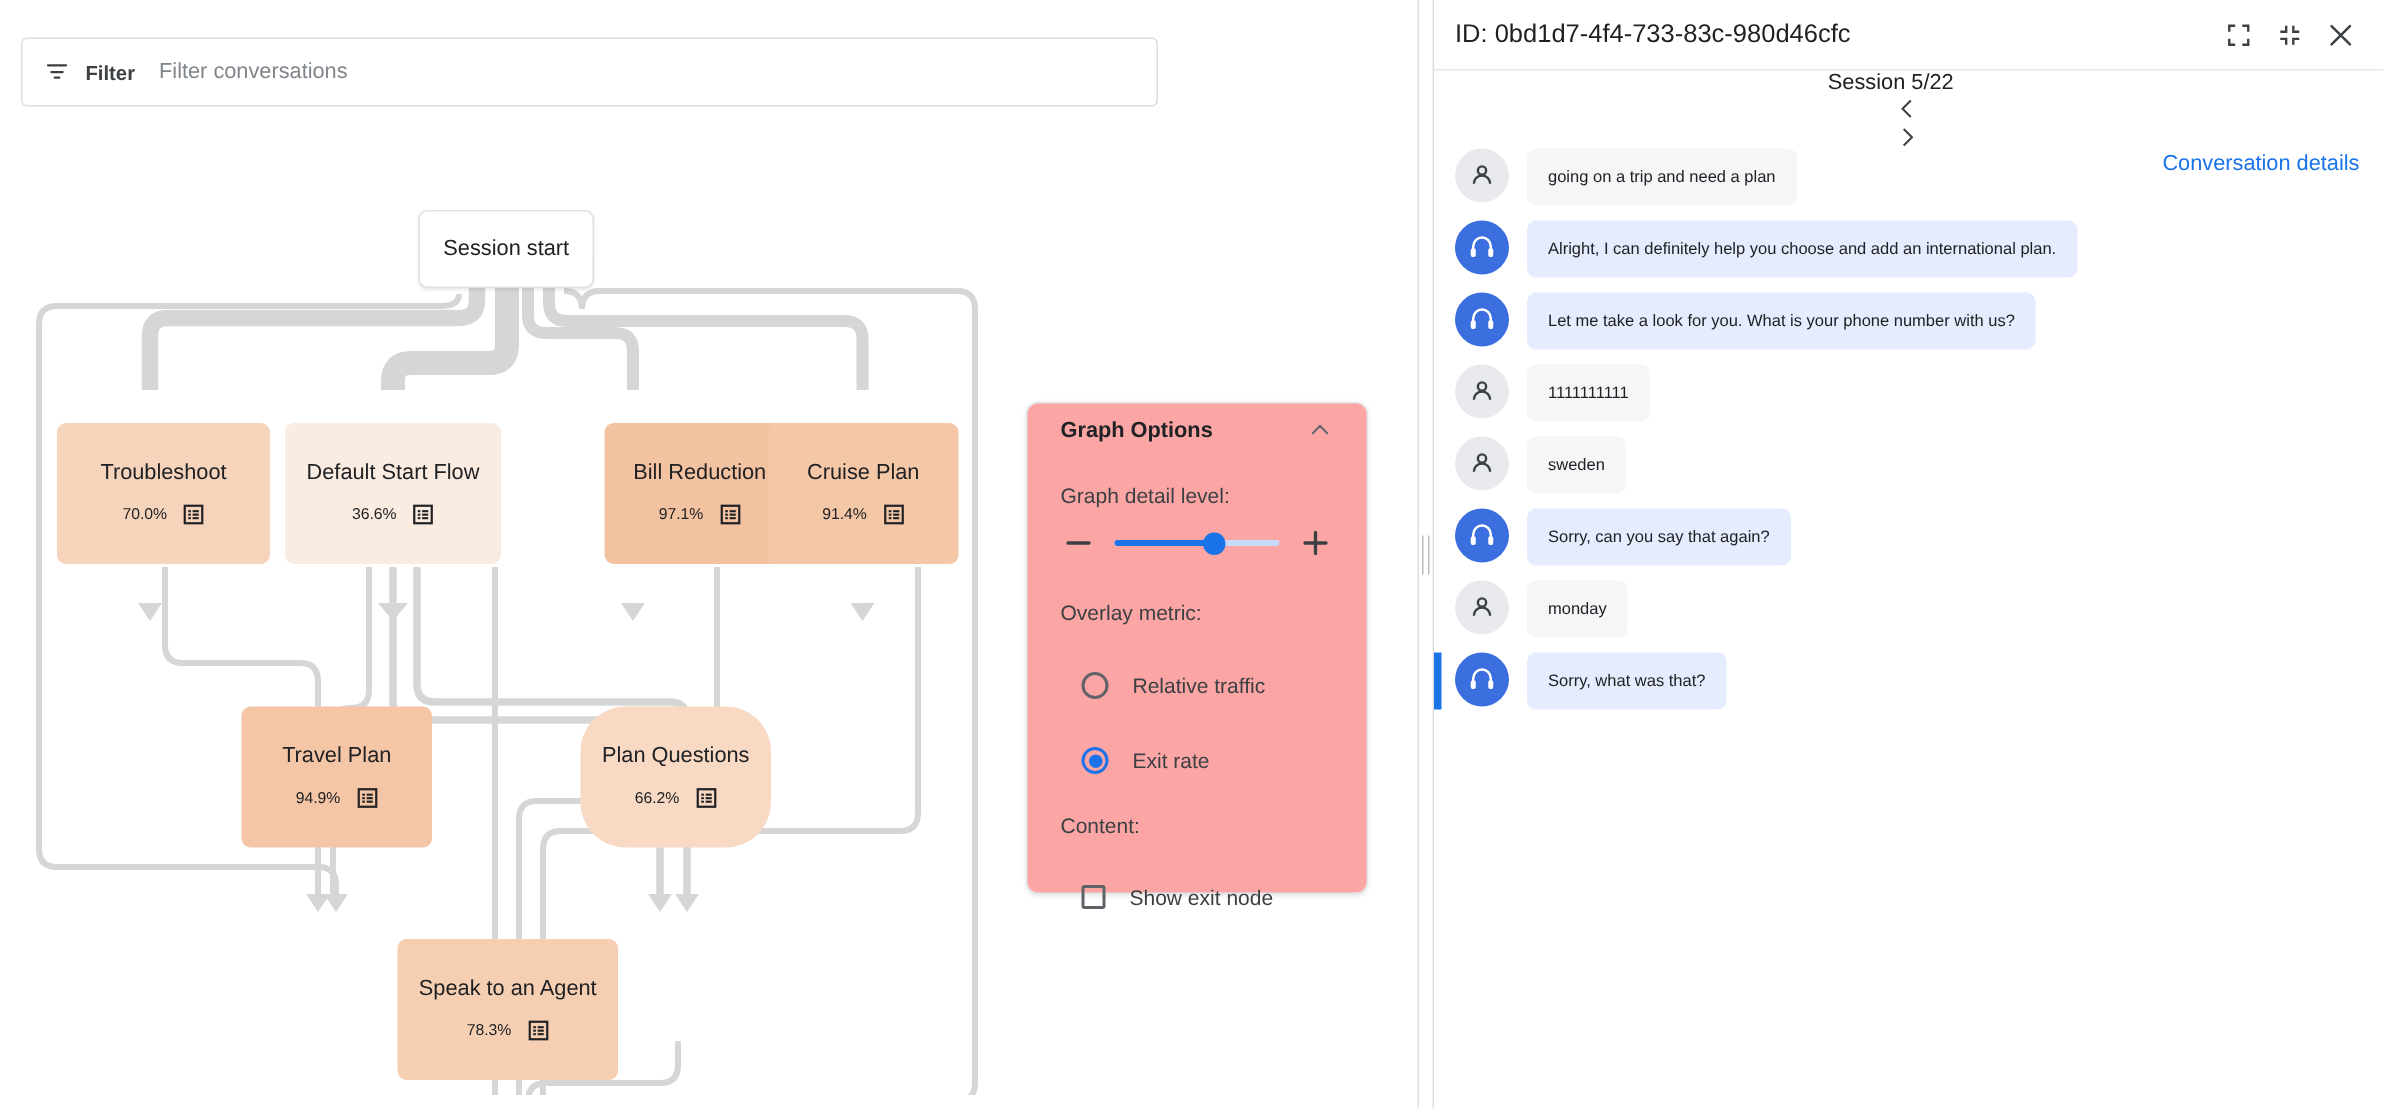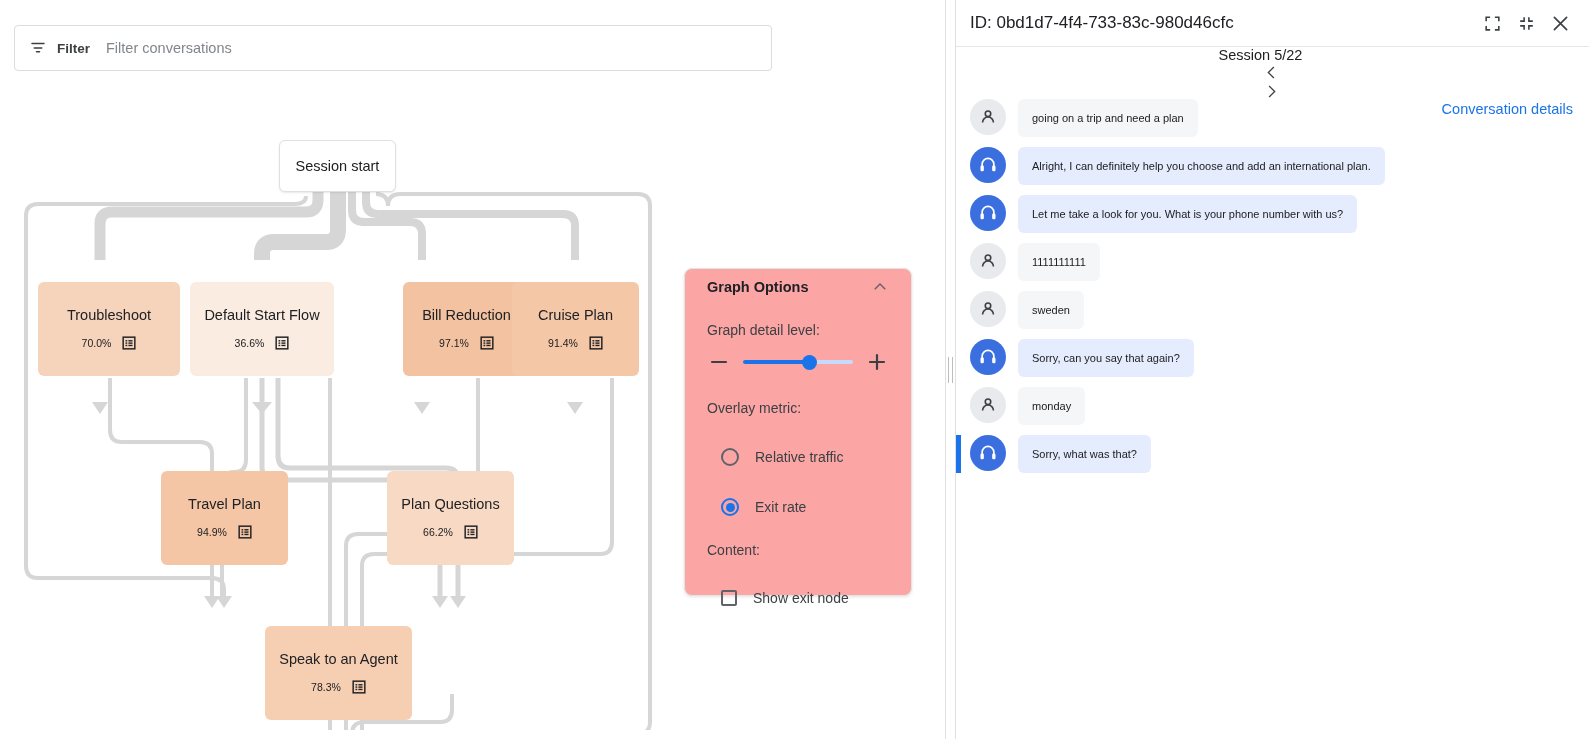--- a/index.html
+++ b/index.html
@@ -357,21 +357,21 @@
             <rect x="6" y="7" width="3" height="2.4" fill="#202124"></rect>
               <rect x="11" y="7" width="7" height="2.4" fill="#202124"></rect>
             <rect x="6" y="11" width="3" height="2.4" fill="#202124"></rect>
               <rect x="11" y="11" width="7" height="2.4" fill="#202124"></rect>
             <rect x="6" y="15" width="3" height="2.4" fill="#202124"></rect>
               <rect x="11" y="15" width="7" height="2.4" fill="#202124"></rect>
           </svg>
         </span>
       </div>
 
-      <div class="node" style="left:387px; top:341px; width:127px; height:94px; background:#f8d9c4;">
+      <div class="node" style="left:387px; top:341px; width:127px; height:94px; background:#f8d9c4;border-radius:30px;">
         <span class="node-title">Plan Questions</span>
         <span class="node-meta">
           <span class="node-pct">66.2%</span>
           <svg class="list-icon" viewBox="0 0 24 24">
             <rect x="2" y="2" width="20" height="20" fill="none" stroke="#202124" stroke-width="2.5"></rect>
             <rect x="6" y="7" width="3" height="2.4" fill="#202124"></rect>
               <rect x="11" y="7" width="7" height="2.4" fill="#202124"></rect>
             <rect x="6" y="11" width="3" height="2.4" fill="#202124"></rect>
               <rect x="11" y="11" width="7" height="2.4" fill="#202124"></rect>
             <rect x="6" y="15" width="3" height="2.4" fill="#202124"></rect>

